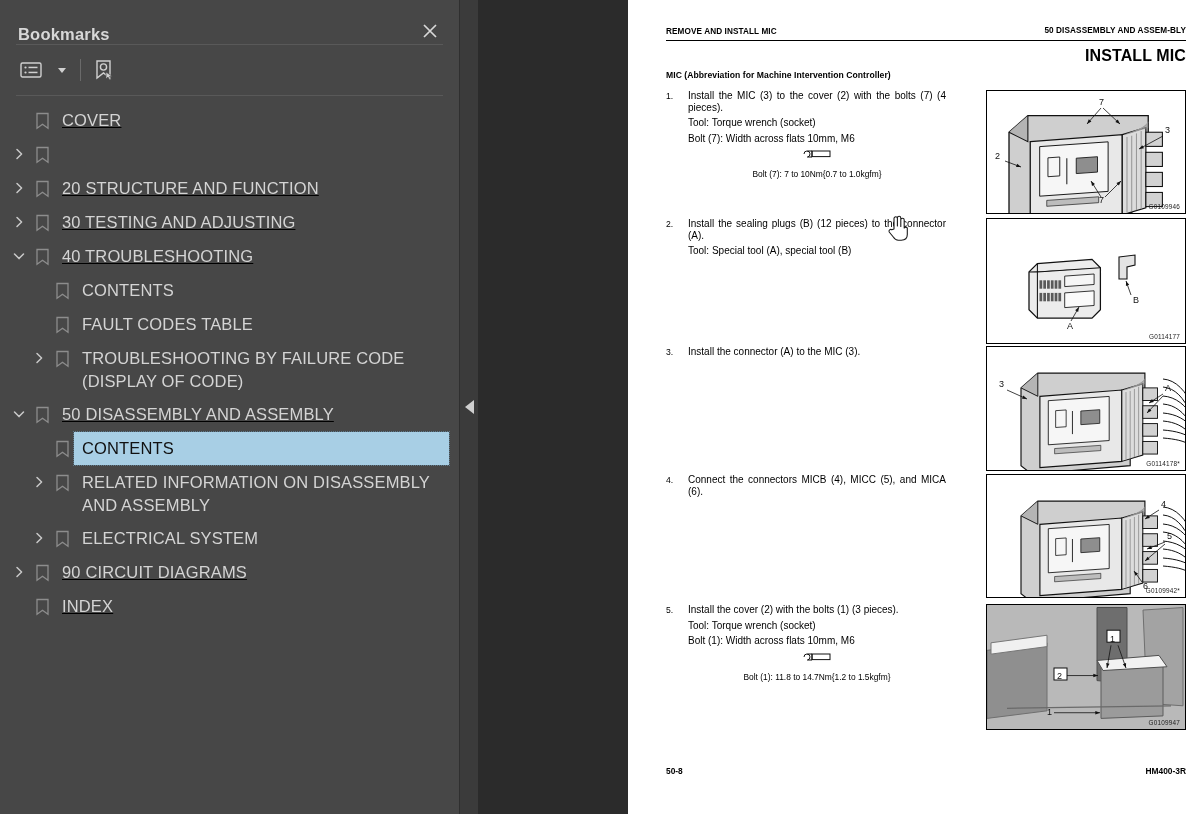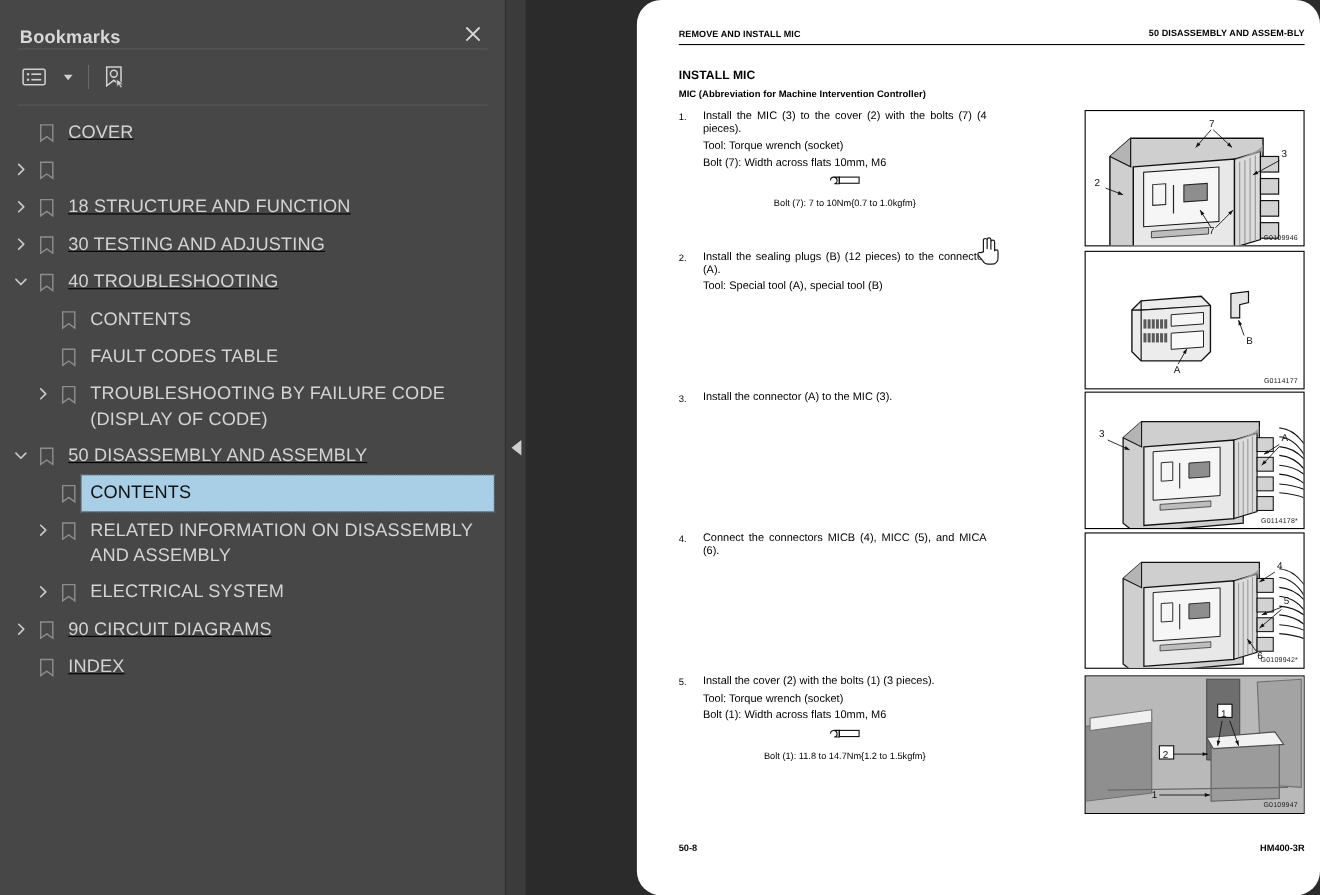--- a/index.html
+++ b/index.html
@@ -107,38 +107,37 @@
   
   .viewer {
     flex: 1 1 auto; height: 814px;
     background: #2b2b2b;
     display: flex; justify-content: flex-end;
     position: relative;
   }
 
   
   .page {
-    width: 621px; height: 814px;
+    width: 572px; height: 814px;
     background: #ffffff;
     position: relative;
     padding: 26px 14px 14px 38px;
-    border-radius: 22px;
   }
   .pg-head {
     display: flex; align-items: flex-end; justify-content: space-between;
     font-size: 8.2px; font-weight: bold; color: #000;
     letter-spacing: .1px;
   }
   .pg-head-left { padding-bottom: 1px; white-space: nowrap; }
   .pg-head-right { text-align: right; line-height: 10.5px; max-width: 150px; }
   .head-rule { height: 1.6px; background: #000; margin-top: 3px; }
 
   .sec-title {
-    font-size: 11px; font-weight: bold; color: #000;
-    margin-top: 22px; letter-spacing: .1px;
+    font-size: 16px; font-weight: bold; color: #000;
+    margin-top: 6px; letter-spacing: .1px; text-align: right;
   }
   .sec-sub {
     font-size: 8.6px; font-weight: bold; color: #000;
     margin-top: 5px; letter-spacing: .05px;
   }
 
   .steps { margin-top: 10px; }
   .step { display: flex; position: relative; }
   .step-num {
     width: 22px; flex: 0 0 22px;
@@ -248,21 +247,21 @@
           <div class="twisty">
             <svg width="12" height="12" viewBox="0 0 12 12">
               <path d="M4 1.5 L8.6 6 L4 10.5" stroke="#c9c9c9" stroke-width="1.5" fill="none" stroke-linecap="round" stroke-linejoin="round"></path>
             </svg>
           </div>
           <div class="bmk-ico">
             <svg width="15" height="18" viewBox="0 0 15 18">
               <path d="M2 1.5 H13 V16.2 L7.5 12.2 L2 16.2 Z" stroke="#8d8d8d" stroke-width="1.3" fill="none"></path>
             </svg>
           </div>
-          <div class="node-label">18 STRUCTURE AND FUNCTION</div>
+          <div class="node-label">20 STRUCTURE AND FUNCTION</div>
         </div>
         <div class="node lvl1">
           <div class="twisty">
             <svg width="12" height="12" viewBox="0 0 12 12">
               <path d="M4 1.5 L8.6 6 L4 10.5" stroke="#c9c9c9" stroke-width="1.5" fill="none" stroke-linecap="round" stroke-linejoin="round"></path>
             </svg>
           </div>
           <div class="bmk-ico">
             <svg width="15" height="18" viewBox="0 0 15 18">
               <path d="M2 1.5 H13 V16.2 L7.5 12.2 L2 16.2 Z" stroke="#8d8d8d" stroke-width="1.3" fill="none"></path>

